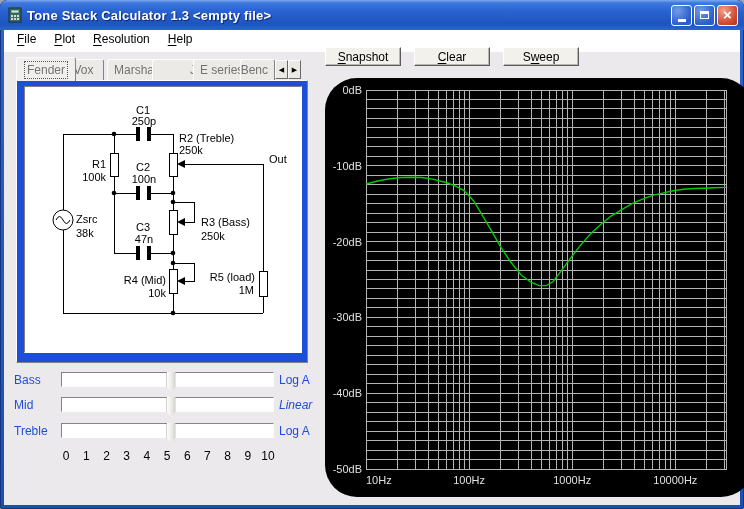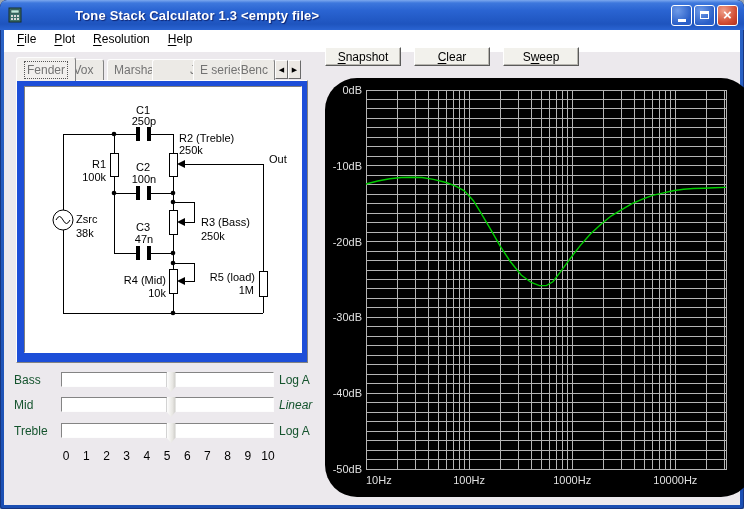--- a/index.html
+++ b/index.html
@@ -2,21 +2,21 @@
 <html><head>
 <meta charset="utf-8">
 <style>
   html,body{margin:0;padding:0;background:#9aa5b1;font-family:"Liberation Sans",sans-serif;}
   .window{position:relative;width:744px;height:509px;background:linear-gradient(180deg,#2b63c6,#1b4fb3);
     border-radius:7px 7px 3px 3px;overflow:hidden;box-shadow:inset 0 0 0 1px #16357f;}
   .titlebar{position:absolute;left:0;top:0;width:744px;height:30px;display:flex;align-items:center;
     background:linear-gradient(180deg,#7ca8ee 0%,#3d77dd 10%,#2a64d2 35%,#1e54be 80%,#2a64d2 100%);
     border-radius:7px 7px 0 0;}
   .app-icon{width:16px;height:16px;margin:0 4px 0 7px;display:inline-block;}
-  .title{color:#fff;font-weight:bold;font-size:13px;letter-spacing:.2px;text-shadow:1px 1px 1px rgba(0,0,60,.6);white-space:nowrap;margin-left:48px;}
+  .title{color:#fff;font-weight:bold;font-size:13px;letter-spacing:.2px;text-shadow:1px 1px 1px rgba(0,0,60,.6);white-space:nowrap;}
   .winbtns{margin-left:auto;margin-right:6px;display:flex;gap:2px;}
   .wbtn{width:21px;height:21px;border-radius:3px;border:1px solid #fff;display:flex;align-items:center;justify-content:center;
     box-sizing:border-box;cursor:default;}
   .wbtn.min,.wbtn.max{background:radial-gradient(circle at 30% 25%,#6f9be8,#2a5fc8 70%);}
   .wbtn.close{background:radial-gradient(circle at 30% 25%,#f0A08a,#d04a30 65%,#b03322);}
   .glyph-min{width:8px;height:3px;background:#fff;align-self:flex-end;margin:0 0 3px 0;}
   .glyph-max{width:9px;height:8px;border:1px solid #fff;border-top-width:3px;box-sizing:border-box;}
   .glyph-close{color:#fff;font-size:15px;font-weight:bold;line-height:1;margin-top:-2px;}
   .client{position:absolute;left:4px;top:30px;width:736px;height:475px;background:#ece9ed;}
   .menubar{position:absolute;left:0;top:0;width:736px;height:22px;background:#ffffff;display:flex;padding-left:6px;box-sizing:border-box;}
@@ -33,21 +33,21 @@
   .tabpage{position:absolute;left:12px;top:50px;width:292px;height:283px;background:#1d4ed8;border:1px solid;
     border-color:#fdfdfd #828282 #828282 #fdfdfd;box-sizing:border-box;z-index:1;}
   .circuit-box{position:absolute;left:7px;top:5px;width:278px;height:267px;background:#ffffff;border:1px solid;
     border-color:#7f7f7f #ffffff #ffffff #7f7f7f;box-sizing:border-box;}
   .toolbar{position:absolute;left:321px;top:17px;display:flex;gap:13px;}
   .pushbtn{width:76px;height:19px;background:#f2f1ec;border:1px solid;border-color:#ffffff #5a5a5a #5a5a5a #ffffff;
     box-shadow:inset -1px -1px 0 #b8b6b0;font-size:12px;font-family:"Liberation Sans",sans-serif;color:#000;
     display:flex;align-items:center;justify-content:center;box-sizing:border-box;}
   .pushbtn u{text-underline-offset:2px;}
   .plot{position:absolute;left:321px;top:48px;width:428px;height:419px;background:#000;border-radius:32px;}
-  .sliders-label{position:absolute;font-size:12px;color:#14532d;}
+  .sliders-label{position:absolute;font-size:12px;color:#1d4ed8;}
   .strack{position:absolute;width:213px;height:15px;background:#fff;border:1px solid;border-color:#848484 #fdfdfd #fdfdfd #848484;box-sizing:border-box;}
   .sthumb{position:absolute;top:-1px;width:9px;height:20px;background:linear-gradient(90deg,#fdfdfd,#e8e7e3 60%,#c9c8c4);
     clip-path:polygon(0 0,100% 0,100% 72%,50% 100%,0 72%);
     filter:drop-shadow(0.6px 0.6px 0 #6f6f6f) drop-shadow(-0.6px 0 0 #a8a8a8);}
   .scale-row{position:absolute;left:52px;top:419px;width:222px;display:flex;}
   .scale-num{width:20.2px;text-align:center;font-size:12px;color:#000;}
   svg text{font-family:"Liberation Sans",sans-serif;}
 </style>
 </head>
 <body>

